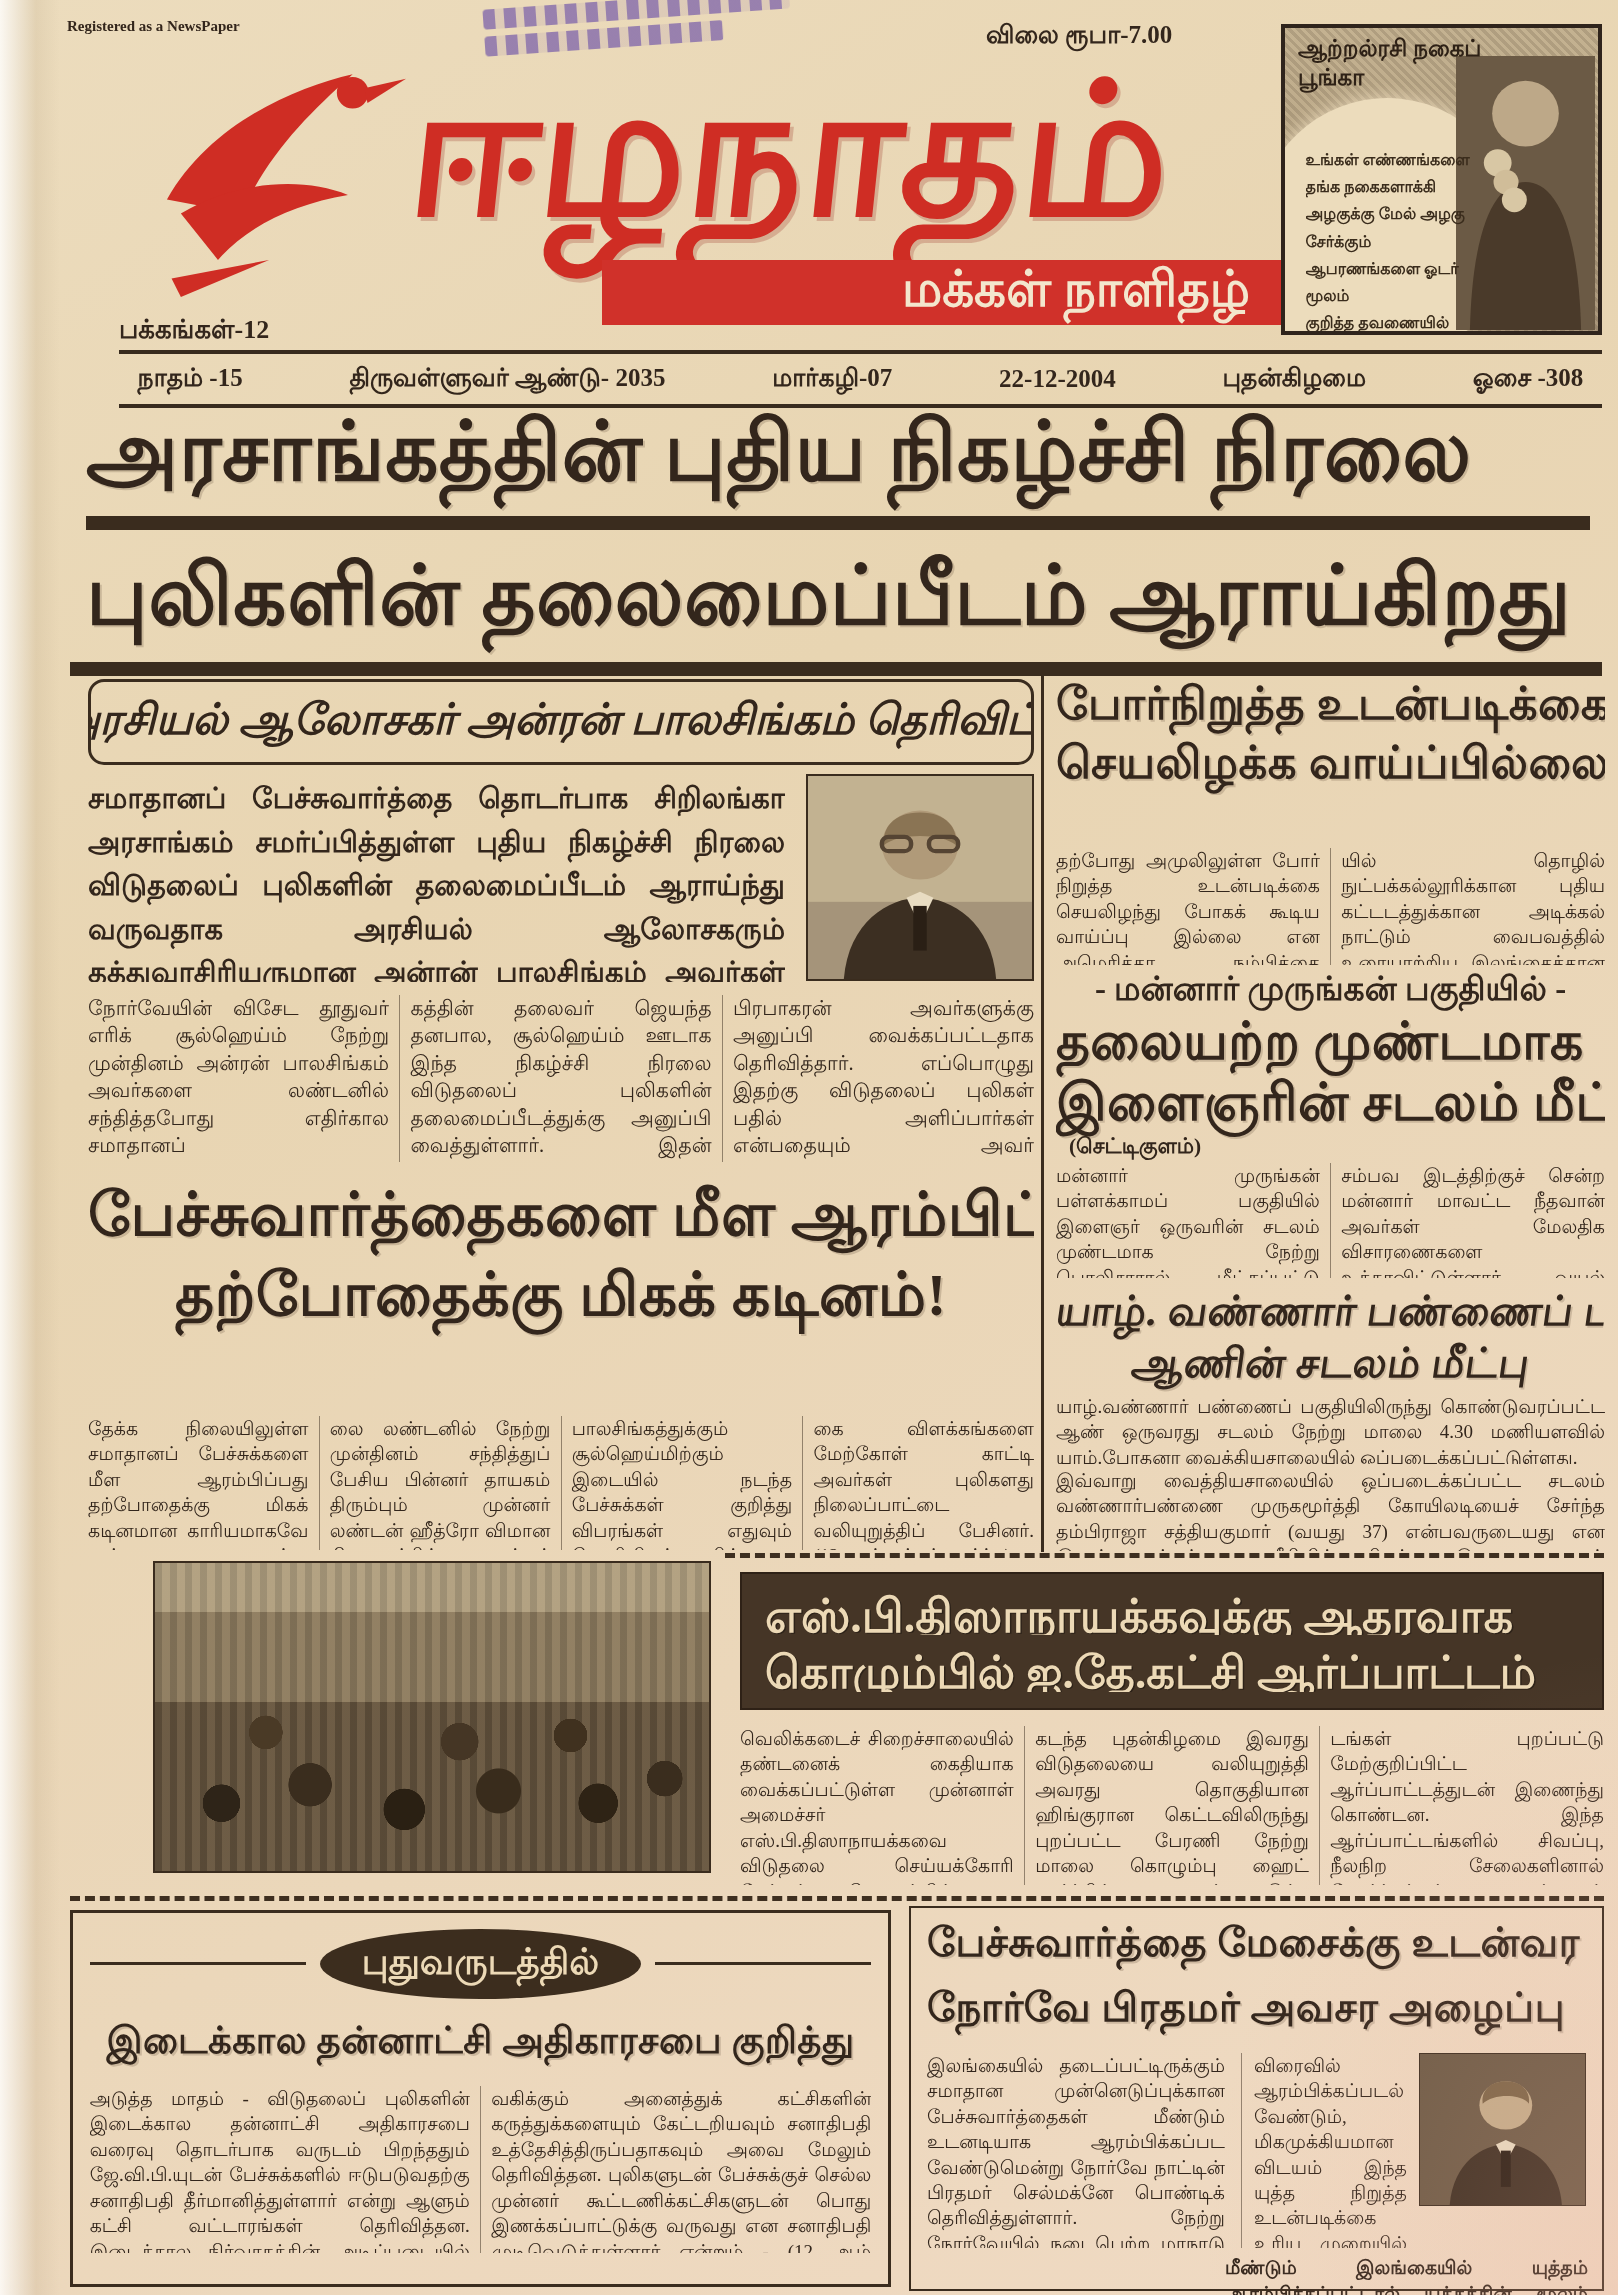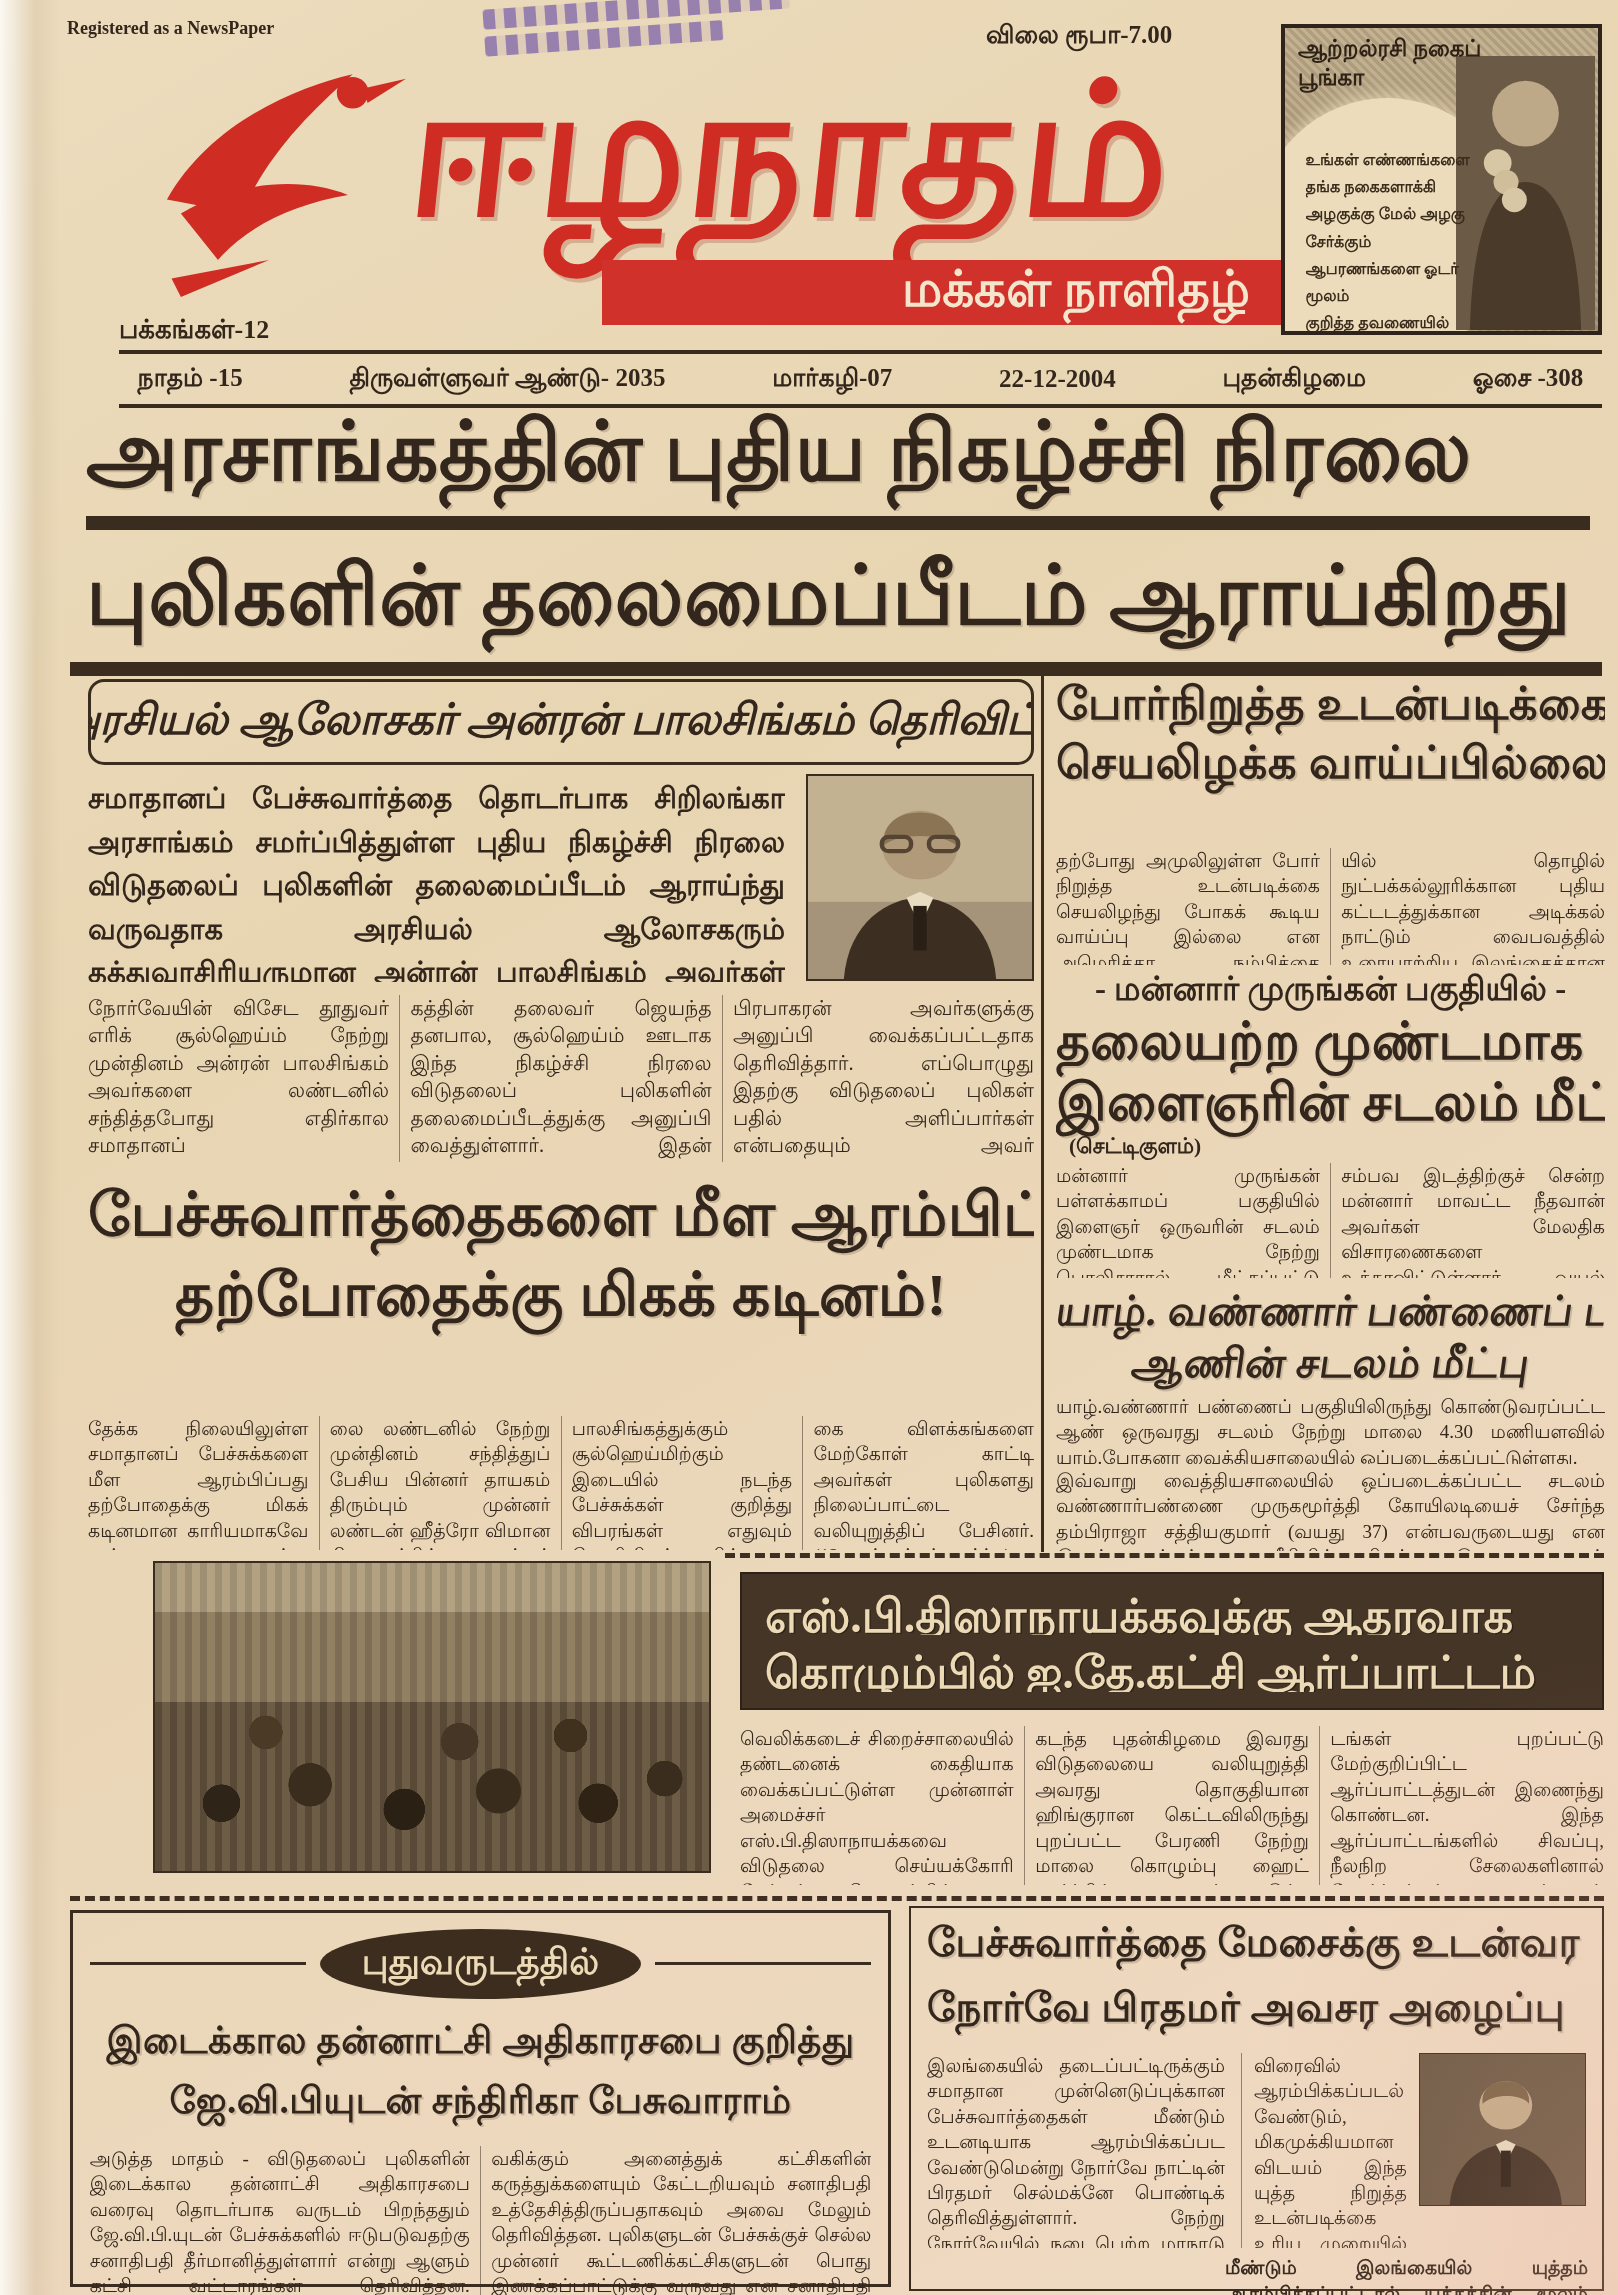--- a/index.html
+++ b/index.html
@@ -85,21 +85,21 @@
     linear-gradient(180deg,#c7b795 0 16%,#9b8a6c 16% 45%,#6a5a44 45% 100%);}
   .person-photo{display:block;width:100%;height:100%;}
   
   .tb{overflow:hidden;}
 </style>
 </head>
 <body>
 
 <div class="page">
 
-  <span class="abs b tb" style="left:67px;top:17.7px;width:325px;font-size:18px;">Registered as a NewsPaper</span>
+  <span class="abs b tb" style="left:67px;top:17.7px;width:325px;font-size:15px;">Registered as a NewsPaper</span>
 
   <div class="abs stamp" style="left:484px;top:-8.4px;width:307px;height:70px;">
     <div class="row"></div>
     <div class="row" style="width:78%;"></div>
   </div>
 
   <span class="abs b nowrap" style="left:986px;top:20.5px;width:298px;font-size:25px;">விலை ரூபா-7.00</span>
 
   <svg class="abs" style="left:153px;top:60px;" width="260" height="242" viewBox="0 0 560 520">
     <path d="M30 300 C120 140 300 60 430 30 C330 120 250 200 190 330 Z" fill="#cf2d24"></path>
@@ -227,21 +227,20 @@
 
   <div class="abs dashed" style="left:70px;top:1896px;width:1534px;"></div>
 
   <div class="abs framebox" style="left:70px;top:1910px;width:821px;height:377px;padding:9.3px 16.7px;">
     <div class="badge-wrap" style="margin-top:6.5px;">
       <div class="badge-line"></div>
       <div class="badge" style="font-size:36px;">புதுவருடத்தில்</div>
       <div class="badge-line"></div>
     </div>
     <div class="headline center" style="font-size:37px;margin-top:20.5px;">இடைக்கால தன்னாட்சி அதிகாரசபை குறித்து</div>
-    <div class="headline center" style="font-size:37px;margin-top:12px;">ஜே.வி.பியுடன் சந்திரிகா பேசுவாராம்</div>
     <div class="cols ruled" style="margin-top:18.6px;height:167px;">
       <div class="col" style="font-size:19px;">அடுத்த மாதம் - விடுதலைப் புலிகளின் இடைக்கால தன்னாட்சி அதிகாரசபை வரைவு தொடர்பாக வருடம் பிறந்ததும் ஜே.வி.பி.யுடன் பேச்சுக்களில் ஈடுபடுவதற்கு சனாதிபதி தீர்மானித்துள்ளார் என்று ஆளும் கட்சி வட்டாரங்கள் தெரிவித்தன. இடைக்கால நிர்வாகத்தின் அடிப்படையில் சமாதானப் பேச்சுக்களை ஆரம்பிப்பது தொடர்பாக ஆளும் கூட்டணியில் அங்கம்</div>
       <div class="col" style="font-size:19px;">வகிக்கும் அனைத்துக் கட்சிகளின் கருத்துக்களையும் கேட்டறியவும் சனாதிபதி உத்தேசித்திருப்பதாகவும் அவை மேலும் தெரிவித்தன. புலிகளுடன் பேச்சுக்குச் செல்ல முன்னர் கூட்டணிக்கட்சிகளுடன் பொது இணக்கப்பாட்டுக்கு வருவது என சனாதிபதி முடிவெடுத்துள்ளார் என்றும் - (12 ஆம் பக்கம் பார்க்க)</div>
     </div>
   </div>
 
   <div class="abs framebox" style="left:909px;top:1906px;width:695px;height:385px;padding:11px 16px;border-width:2.8px;">
     <div class="headline" style="font-size:40px;">பேச்சுவார்த்தை மேசைக்கு உடன்வர</div>
     <div class="headline" style="font-size:40px;margin-top:13px;">நோர்வே பிரதமர் அவசர அழைப்பு</div>
     <div style="position:relative;margin-top:16.7px;height:195px;">

